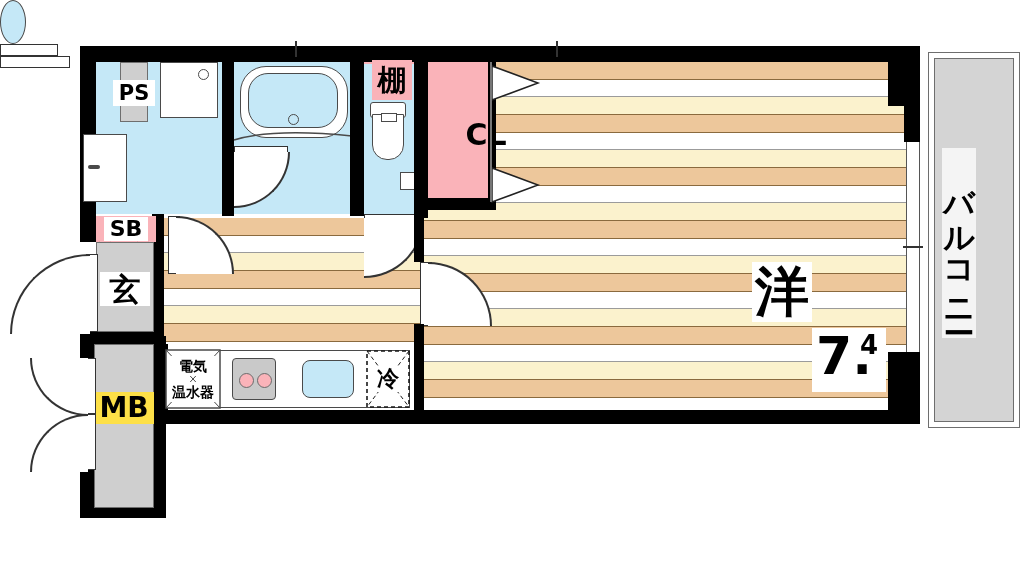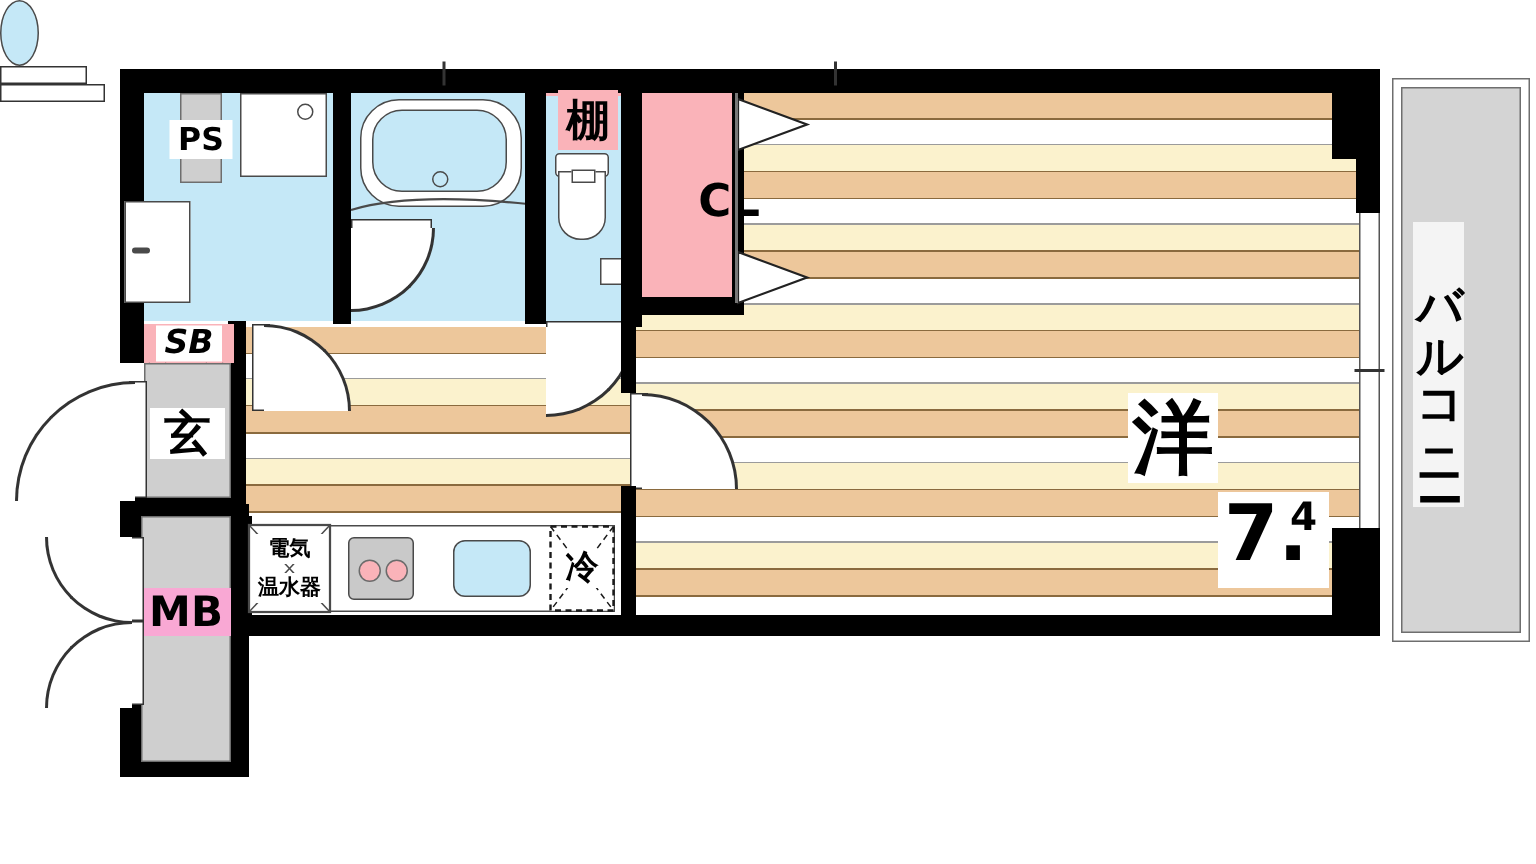--- a/index.html
+++ b/index.html
@@ -161,36 +161,36 @@
 
   <svg class="abs" style="left:492px;top:66px;width:46px;height:34px;" viewBox="0 0 46 34">
     <polygon points="0,0 46,17 0,34" fill="#ffffff" stroke="#222" stroke-width="1.5"></polygon>
   </svg>
   <svg class="abs" style="left:492px;top:168px;width:46px;height:34px;" viewBox="0 0 46 34">
     <polygon points="0,0 46,17 0,34" fill="#ffffff" stroke="#222" stroke-width="1.5"></polygon>
   </svg>
   <div class="abs" style="left:490px;top:62px;width:2px;height:140px;background:#777;"></div>
 
   <div class="abs room-pink" style="left:96px;top:216px;width:60px;height:26px;"></div>
-  <div class="lbl" style="left:104px;top:217px;width:44px;height:24px;font-size:22px;font-style:italic;">SB</div>
+  <div class="lbl" style="left:104px;top:217px;width:44px;height:24px;font-size:22px;">SB</div>
 
   <svg class="abs" style="left:96px;top:242px;width:60px;height:18px;" viewBox="0 0 60 18">
     <polyline points="3,0 9,14 15,0" fill="none" stroke="#555" stroke-width="1.5"></polyline>
     <polyline points="41,0 47,14 53,0" fill="none" stroke="#555" stroke-width="1.5"></polyline>
     <line x1="28" y1="0" x2="28" y2="10" stroke="#555" stroke-width="1.5"></line>
   </svg>
 
   <div class="abs room-gray" style="left:96px;top:242px;width:58px;height:90px;"></div>
   <div class="lbl lbl-clear" style="left:100px;top:272px;width:50px;height:34px;font-size:31px;background:#ffffff;">玄</div>
 
   <div class="doorleaf" style="left:86px;top:254px;width:10px;height:76px;"></div>
   <div class="swing sw-tl" style="left:10px;top:254px;width:78px;height:78px;background:#ffffff;"></div>
 
   <div class="abs room-gray" style="left:94px;top:344px;width:60px;height:164px;"></div>
-  <div class="lbl lbl-clear" style="left:94px;top:392px;width:60px;height:32px;font-size:28px;background:#f9a8d4;">MB</div>
+  <div class="lbl lbl-clear" style="left:94px;top:392px;width:60px;height:32px;font-size:28px;background:#fde047;">MB</div>
 
   <div class="doorleaf" style="left:84px;top:358px;width:10px;height:54px;"></div>
   <div class="swing sw-bl" style="left:30px;top:358px;width:56px;height:56px;"></div>
 
   <div class="doorleaf" style="left:84px;top:414px;width:10px;height:54px;"></div>
   <div class="swing sw-tl" style="left:30px;top:414px;width:56px;height:56px;"></div>
 
   <div class="doorleaf" style="left:168px;top:216px;width:10px;height:56px;"></div>
   <div class="swing sw-tr" style="left:176px;top:216px;width:56px;height:56px;"></div>
 

